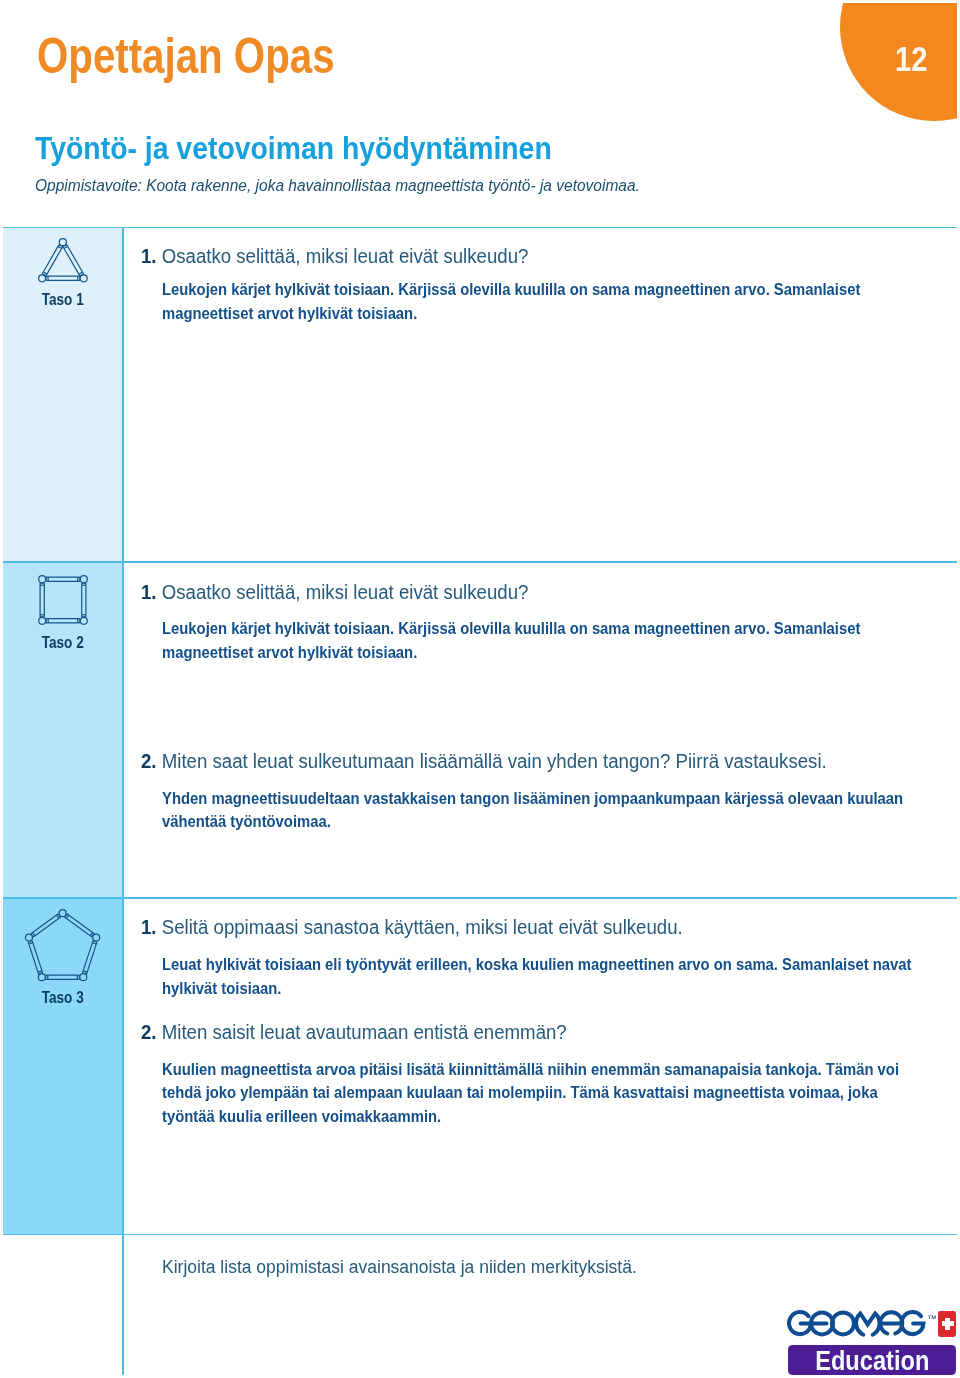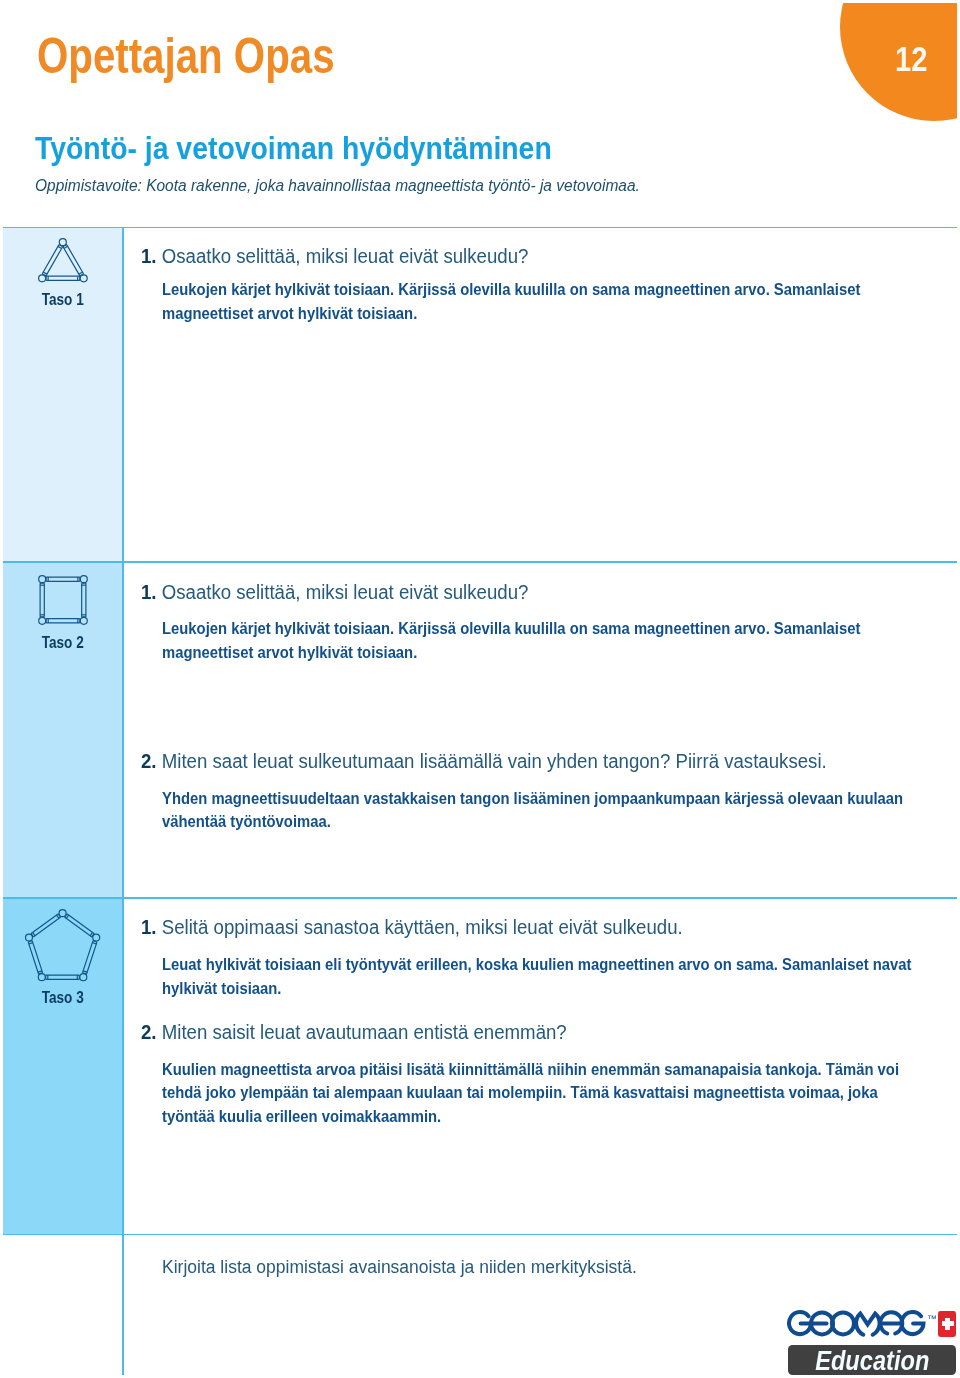--- a/index.html
+++ b/index.html
@@ -61,21 +61,21 @@
   #note4{left:161.5px;top:1258px;}
 
   
   #logo{position:absolute;left:786px;top:1306px;width:172px;height:70px;}
   #wordmark{position:absolute;left:0;top:0;}
   #swissbadge{position:absolute;left:152px;top:4.7px;width:18.4px;height:25.9px;
               border-radius:2.4px;background:#e0252c;}
   #swissbadge .cross-v{position:absolute;left:7.4px;top:7.2px;width:5px;height:11.9px;background:#fff;}
   #swissbadge .cross-h{position:absolute;left:3.7px;top:10.2px;width:12.2px;height:5.5px;background:#fff;}
   #edu{position:absolute;left:1.5px;top:39.3px;width:168.5px;height:29.5px;
-       border-radius:4.5px;background:#404040;font-style:italic;}
+       border-radius:4.5px;background:#4c1d95;}
   #edu-label{position:absolute;left:0;top:0;width:168.5px;height:29.5px;
              display:flex;align-items:center;justify-content:center;
              font-size:27.4px;font-weight:700;color:#f2fbfd;
              transform:scaleX(0.862) translateY(1.3px);transform-origin:center;}
 </style>
 </head>
 <body>
 
 <div class="page">
 

